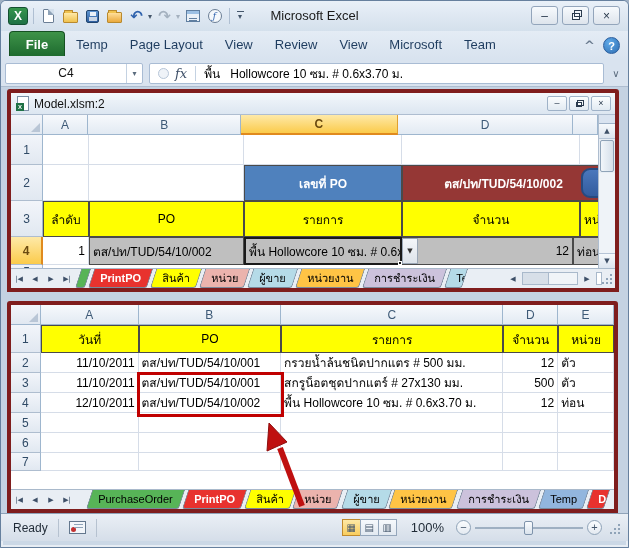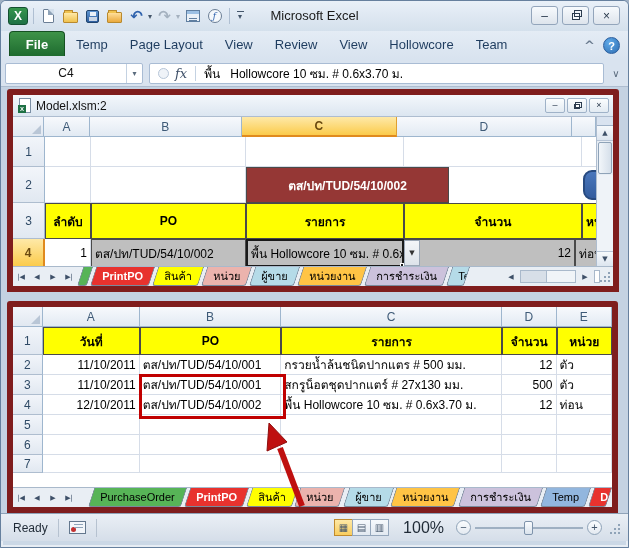--- a/index.html
+++ b/index.html
@@ -64,21 +64,21 @@
   .fxmid{flex:1;height:21px;background:#fff;border:1px solid #A9BCD4;margin-left:6px;border-radius:2px;display:flex;align-items:center;overflow:hidden;}
   .fxdot{width:11px;height:11px;border-radius:50%;border:1px solid #B7C6D8;background:#EFF3F8;margin:0 6px 0 8px;}
   .fxlbl{font-family:"DejaVu Serif",serif;font-style:italic;font-size:13px;color:#3E5068;margin-right:8px;}
   .fxsep{width:1px;height:15px;background:#C4D2E2;margin-right:8px;}
   .fxtext{font-size:12px;color:#000;white-space:pre;overflow:hidden;}
   .fxexpand{width:16px;height:21px;margin-left:4px;display:flex;align-items:center;justify-content:center;color:#5A6B7D;font-size:10px;}
 
   
   .workarea{position:absolute;left:0;top:86px;width:100%;height:426px;background:#C4D2E2;}
 
-  .childwin{position:absolute;background:#fff;border:6px solid #7f1d1d;border-radius:3px 3px 0 0;overflow:hidden;}
+  .childwin{position:absolute;background:#fff;border:4px solid #7f1d1d;border-radius:3px 3px 0 0;overflow:hidden;}
   .cw-title{height:22px;background:linear-gradient(#F3F7FB,#DCE6F1);border-bottom:1px solid #AEBDD0;
      display:flex;align-items:center;padding:0 4px;font-size:12px;color:#111;}
   .cw-title.inactive{height:24px;color:#5F6E7E;background:linear-gradient(#EDF2F8,#E0E8F1);}
   .doc-icon{width:12px;height:15px;background:#fff;border:1px solid #7B8FA5;position:relative;margin:0 5px 0 2px;}
   .doc-icon:before{content:"X";position:absolute;left:-2px;bottom:-1px;width:8px;height:8px;background:#1E7145;color:#fff;
      font-size:6px;font-weight:bold;display:flex;align-items:center;justify-content:center;}
   .cw-btns{margin-left:auto;display:flex;gap:2px;}
   .cwbtn{width:20px;height:15px;border:1px solid #9FB2C8;border-radius:2px;background:linear-gradient(#FBFDFE,#E2EAF2);
      display:flex;align-items:center;justify-content:center;font-size:9px;color:#2B3B4E;line-height:1;}
   .ic-restore-s{width:6px;height:5px;border:1px solid #2B3B4E;background:#FBFDFE;position:relative;margin-top:2px;}
@@ -88,21 +88,21 @@
   .cell{display:flex;align-items:center;overflow:hidden;white-space:nowrap;font-size:12px;color:#000;
      border-right:1px solid #D6DDE8;border-bottom:1px solid #D6DDE8;background:#fff;padding:0 3px;}
   .hcell{display:flex;align-items:center;justify-content:center;font-size:12px;color:#3E5A77;
      background:linear-gradient(#F7F9FC,#E2EAF3);border-right:1px solid #9EB6CE;border-bottom:1px solid #9EB6CE;overflow:hidden;}
   .hcell.sel{background:linear-gradient(#FEE9A8,#FBCB4B);border-color:#E0A030;border-bottom:2px solid #E08A1E;color:#6A4A10;font-weight:bold;}
   .corner{background:linear-gradient(#F2F5FA,#E1E8F1);border-right:1px solid #9EB6CE;border-bottom:1px solid #9EB6CE;position:relative;}
   .corner:after{content:"";position:absolute;right:2px;bottom:2px;border-left:9px solid transparent;border-bottom:9px solid #B9C6D6;}
   .rn{justify-content:center;padding:0;background:linear-gradient(#F2F5FA,#E1E8F1);color:#2F4A66;
      border-right:1px solid #9EB6CE;border-bottom:1px solid #AEBDCF;}
   .rn.sel{background:linear-gradient(#FEE9A8,#FBCB4B);border-right:2px solid #E08A1E;color:#6A4A10;font-weight:bold;}
-  .bold{font-weight:bold;}
+  .bold{font-weight:normal;}
   .ctr{justify-content:center;}
   .rgt{justify-content:flex-end;}
   .blk{border:1px solid #4A4A4A;}
   .c-blue{background:#4F81BD;color:#fff;font-weight:bold;}
   .c-dred{background:#953735;color:#fff;font-weight:bold;}
   .c-yel{background:#FFFF00;}
   .c-gray{background:#BFBFBF;}
   .selcell{border:2px solid #1A1A1A;position:relative;}
   .fillhandle{position:absolute;right:-2px;bottom:-2px;width:4px;height:4px;background:#1A1A1A;border:1px solid #fff;}
 
@@ -155,21 +155,21 @@
      border-top:1px solid #8FA3B8;display:flex;align-items:center;}
   .st-ready{font-size:12px;color:#1F2A36;margin-left:12px;}
   .st-sep{width:1px;height:18px;background:#B6C2D0;margin:0 10px;}
   .i-macro{width:17px;height:13px;border:1px solid #63778D;background:#F3F6FA;position:relative;}
   .i-macro:before{content:"";position:absolute;left:1px;bottom:1px;width:5px;height:5px;border-radius:50%;background:#C23030;}
   .i-macro:after{content:"";position:absolute;right:2px;top:2px;width:9px;height:1px;background:#8FA3B8;box-shadow:0 3px 0 #8FA3B8;}
   .st-right{margin-left:auto;display:flex;align-items:center;margin-right:6px;}
   .viewbtn{width:19px;height:17px;border:1px solid #94A6BB;background:linear-gradient(#F6F9FC,#E2E9F1);
      display:flex;align-items:center;justify-content:center;font-size:10px;color:#44566B;margin-left:-1px;}
   .viewbtn.active{background:linear-gradient(#FDE8A6,#F9CD5E);border-color:#C08A2D;}
-  .st-zoomlvl{font-size:16px;color:#1F2A36;margin:0 12px 0 14px;}
+  .st-zoomlvl{font-size:13px;color:#1F2A36;margin:0 12px 0 14px;}
   .zbtn{width:15px;height:15px;border-radius:50%;border:1px solid #8FA3B8;background:linear-gradient(#FAFCFE,#E4EAF1);
      display:flex;align-items:center;justify-content:center;font-size:11px;color:#44566B;line-height:1;}
   .ztrack{width:108px;height:2px;background:#9FB0C2;margin:0 4px;position:relative;}
   .ztick{position:absolute;left:53px;top:-4px;width:1px;height:10px;background:#9FB0C2;}
   .zthumb{position:absolute;left:49px;top:-6px;width:9px;height:14px;background:linear-gradient(#FAFCFE,#DAE3EC);
      border:1px solid #7E93AB;border-radius:2px;}
   .st-grip{width:12px;height:16px;position:relative;margin-left:8px;}
   .st-grip:before{content:"";position:absolute;right:2px;bottom:2px;width:2px;height:2px;background:#8FA3B8;
      box-shadow:-4px 0 #8FA3B8,0 -4px #8FA3B8,-4px -4px #8FA3B8,-8px 0 #8FA3B8,0 -8px #8FA3B8;}
 </style>
@@ -224,21 +224,21 @@
     </div>
   </div>
 
   <div class="ribbon">
     <div class="file-tab">File</div>
     <div class="rtab">Temp</div>
     <div class="rtab">Page Layout</div>
     <div class="rtab">View</div>
     <div class="rtab">Review</div>
     <div class="rtab">View</div>
-    <div class="rtab">Hollowcore</div>
+    <div class="rtab">Microsoft</div>
     <div class="rtab">Team</div>
     <div class="rib-right">
       <span class="minrib glyph">^</span>
       <div class="helpbtn">?</div>
     </div>
   </div>
 
   <div class="fxbar">
     <div class="namebox">
       <span class="nb-text">C4</span>
@@ -286,20 +286,21 @@
           <div class="cell" style="width:155px;"></div>
           <div class="cell" style="width:158px;"></div>
           <div class="cell" style="width:178px;"></div>
           <div class="cell" style="width:25px;"></div>
         </div>
 
         <div class="row" style="height:36px;position:relative;">
           <div class="cell rn" style="width:32px;">2</div>
           <div class="cell" style="width:46px;"></div>
           <div class="cell" style="width:155px;"></div>
+          <div class="cell c-blue ctr blk" style="width:158px;">เลขที่ PO</div>
           <div class="cell c-dred ctr blk" style="width:203px;">ตส/ปท/TUD/54/10/002</div>
           <div class="bluebtn" style="left:570px;top:3px;width:34px;height:30px;"></div>
         </div>
 
         <div class="row" style="height:36px;">
           <div class="cell rn" style="width:32px;">3</div>
           <div class="cell c-yel ctr bold blk" style="width:46px;">ลำดับ</div>
           <div class="cell c-yel ctr bold blk" style="width:155px;">PO</div>
           <div class="cell c-yel ctr bold blk" style="width:158px;">รายการ</div>
           <div class="cell c-yel ctr bold blk" style="width:178px;">จำนวน</div>

